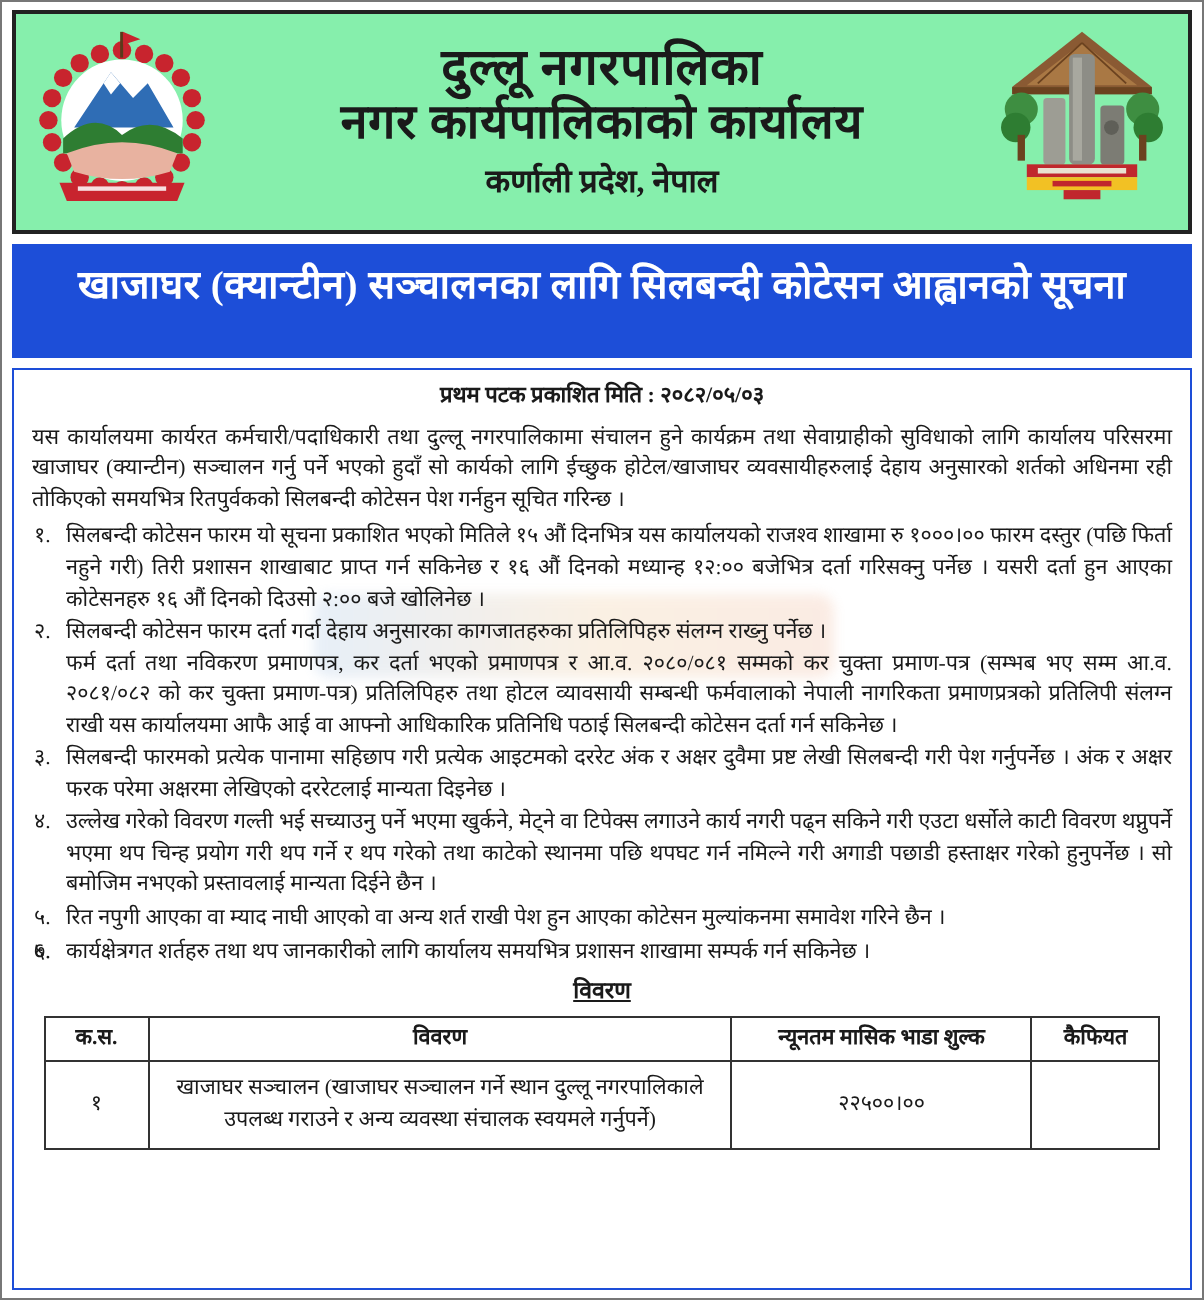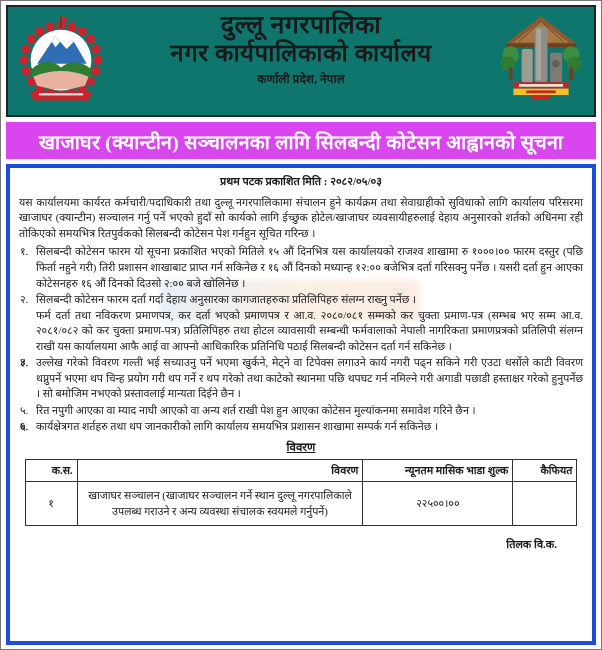--- a/index.html
+++ b/index.html
@@ -12,45 +12,45 @@
   .page {
     width: 602px; height: 650px;
     background: #ffffff;
     border: 1px solid #777;
     padding: 4px 5px;
     display: flex; flex-direction: column;
   }
   
   .header-box {
     border: 2px solid #222;
-    display: flex; align-items: flex-start;
+    display: flex; align-items: center;
     padding: 4px 6px;
     height: 112px;
-    background: #0f766e;
+    background: #86efac;
   }
   .logo { width: 94px; height: 100px; flex: 0 0 auto; display: flex; align-items: center; justify-content: center; }
   .header-center { flex: 1 1 auto; text-align: center; line-height: 1.15; }
   .h-line1 { font-size: 25px; font-weight: bold; letter-spacing: 0.5px; }
   .h-line2 { font-size: 24px; font-weight: bold; letter-spacing: 0.5px; }
-  .h-line3 { font-size: 12px; font-weight: bold; margin-top: 6px; }
+  .h-line3 { font-size: 16px; font-weight: bold; margin-top: 6px; }
   
   .title-band {
     margin-top: 5px;
-    background: #d946ef;
+    background: #1d4ed8;
     color: #ffffff;
     text-align: center;
     font-size: 19.5px;
     font-weight: bold;
-    padding: 6px 4px 4px 4px;
+    padding: 6px 4px 24px 4px;
     letter-spacing: 0.3px;
   }
   
   .body-box {
     margin-top: 5px;
-    border: 4px solid #1d4ed8;
+    border: 1px solid #1d4ed8;
     padding: 6px 9px 4px 9px;
     flex: 1 1 auto;
     position: relative;
     overflow: hidden;
     font-size: 10.8px;
     line-height: 1.44;
   }
   .watermark {
     position: absolute; left: 150px; top: 112px;
     width: 260px; height: 42px;
@@ -61,21 +61,21 @@
   .pub-date { text-align: center; font-weight: bold; font-size: 11px; margin-bottom: 5px; }
   .intro { text-align: justify; margin-bottom: 3px; }
   .terms { margin-top: 1px; }
   .term { position: relative; padding-left: 17px; text-align: justify; margin-bottom: 1px; }
   .term-num { position: absolute; left: 1px; top: 0; }
   .term-sub { text-align: justify; }
   
   .tbl-caption { text-align: center; font-weight: bold; text-decoration: underline; font-size: 11.5px; margin: 4px 0 3px 0; }
   table.detail { width: 98%; margin: 0 auto; border-collapse: collapse; font-size: 10.8px; }
   table.detail th, table.detail td { border: 1.5px solid #333; padding: 3px 4px; }
-  table.detail th { font-weight: bold; text-align: right; }
+  table.detail th { font-weight: bold; text-align: center; }
   td.c-sn   { width: 52px;  text-align: center; }
   td.c-desc { text-align: center; }
   th.c-desc { width: auto; }
   td.c-rent, th.c-rent { width: 150px; text-align: center; font-family: Liberation Serif, serif; }
   td.c-rem,  th.c-rem  { width: 64px;  text-align: center; }
   table.detail td { height: 24px; }
   tr.data-row td { height: 44px; }
   
   .signature { text-align: right; font-weight: bold; padding: 10px 26px 0 0; font-size: 11px; line-height: 1.5; }
 </style>
@@ -183,20 +183,21 @@
       </div>
 
       <div class="term">
         <span class="term-num">२.</span>
         <span>सिलबन्दी कोटेसन फारम दर्ता गर्दा देहाय अनुसारका कागजातहरुका प्रतिलिपिहरु संलग्न राख्नु पर्नेछ ।</span>
         <div class="term-sub">फर्म दर्ता तथा नविकरण प्रमाणपत्र, कर दर्ता भएको प्रमाणपत्र र आ.व. २०८०/०८१ सम्मको कर चुक्ता प्रमाण-पत्र (सम्भब भए सम्म आ.व. २०८१/०८२ को कर चुक्ता प्रमाण-पत्र) प्रतिलिपिहरु तथा होटल व्यावसायी सम्बन्धी फर्मवालाको नेपाली नागरिकता प्रमाणप्रत्रको प्रतिलिपी संलग्न राखी यस कार्यालयमा आफै आई वा आफ्नो आधिकारिक प्रतिनिधि पठाई सिलबन्दी कोटेसन दर्ता गर्न सकिनेछ ।</div>
       </div>
 
       <div class="term">
         <span class="term-num">३.</span>
+        <span>सिलबन्दी फारमको प्रत्येक पानामा सहिछाप गरी प्रत्येक आइटमको दररेट अंक र अक्षर दुवैमा प्रष्ट लेखी सिलबन्दी गरी पेश गर्नुपर्नेछ । अंक र अक्षर फरक परेमा अक्षरमा लेखिएको दररेटलाई मान्यता दिइनेछ ।</span>
       </div>
 
       <div class="term">
         <span class="term-num">४.</span>
         <span>उल्लेख गरेको विवरण गल्ती भई सच्याउनु पर्ने भएमा खुर्कने, मेट्ने वा टिपेक्स लगाउने कार्य नगरी पढ्न सकिने गरी एउटा धर्सोले काटी विवरण थप्नुपर्ने भएमा थप चिन्ह प्रयोग गरी थप गर्ने र थप गरेको तथा काटेको स्थानमा पछि थपघट गर्न नमिल्ने गरी अगाडी पछाडी हस्ताक्षर गरेको हुनुपर्नेछ । सो बमोजिम नभएको प्रस्तावलाई मान्यता दिईने छैन ।</span>
       </div>
 
       <div class="term">
         <span class="term-num">५.</span>
         <span>रित नपुगी आएका वा म्याद नाघी आएको वा अन्य शर्त राखी पेश हुन आएका कोटेसन मुल्यांकनमा समावेश गरिने छैन ।</span>
@@ -227,17 +228,16 @@
         <tr class="data-row">
           <td class="c-sn">१</td>
           <td class="c-desc">खाजाघर सञ्चालन (खाजाघर सञ्चालन गर्ने स्थान दुल्लू नगरपालिकाले उपलब्ध गराउने र अन्य व्यवस्था संचालक स्वयमले गर्नुपर्ने)</td>
           <td class="c-rent">२२५००।००</td>
           <td class="c-rem"></td>
         </tr>
       </tbody>
     </table>
 
     <div class="signature">
-      <div>तिलक वि.क.</div>
     </div>
 
   </div>
 </div>
 
 </body></html>

